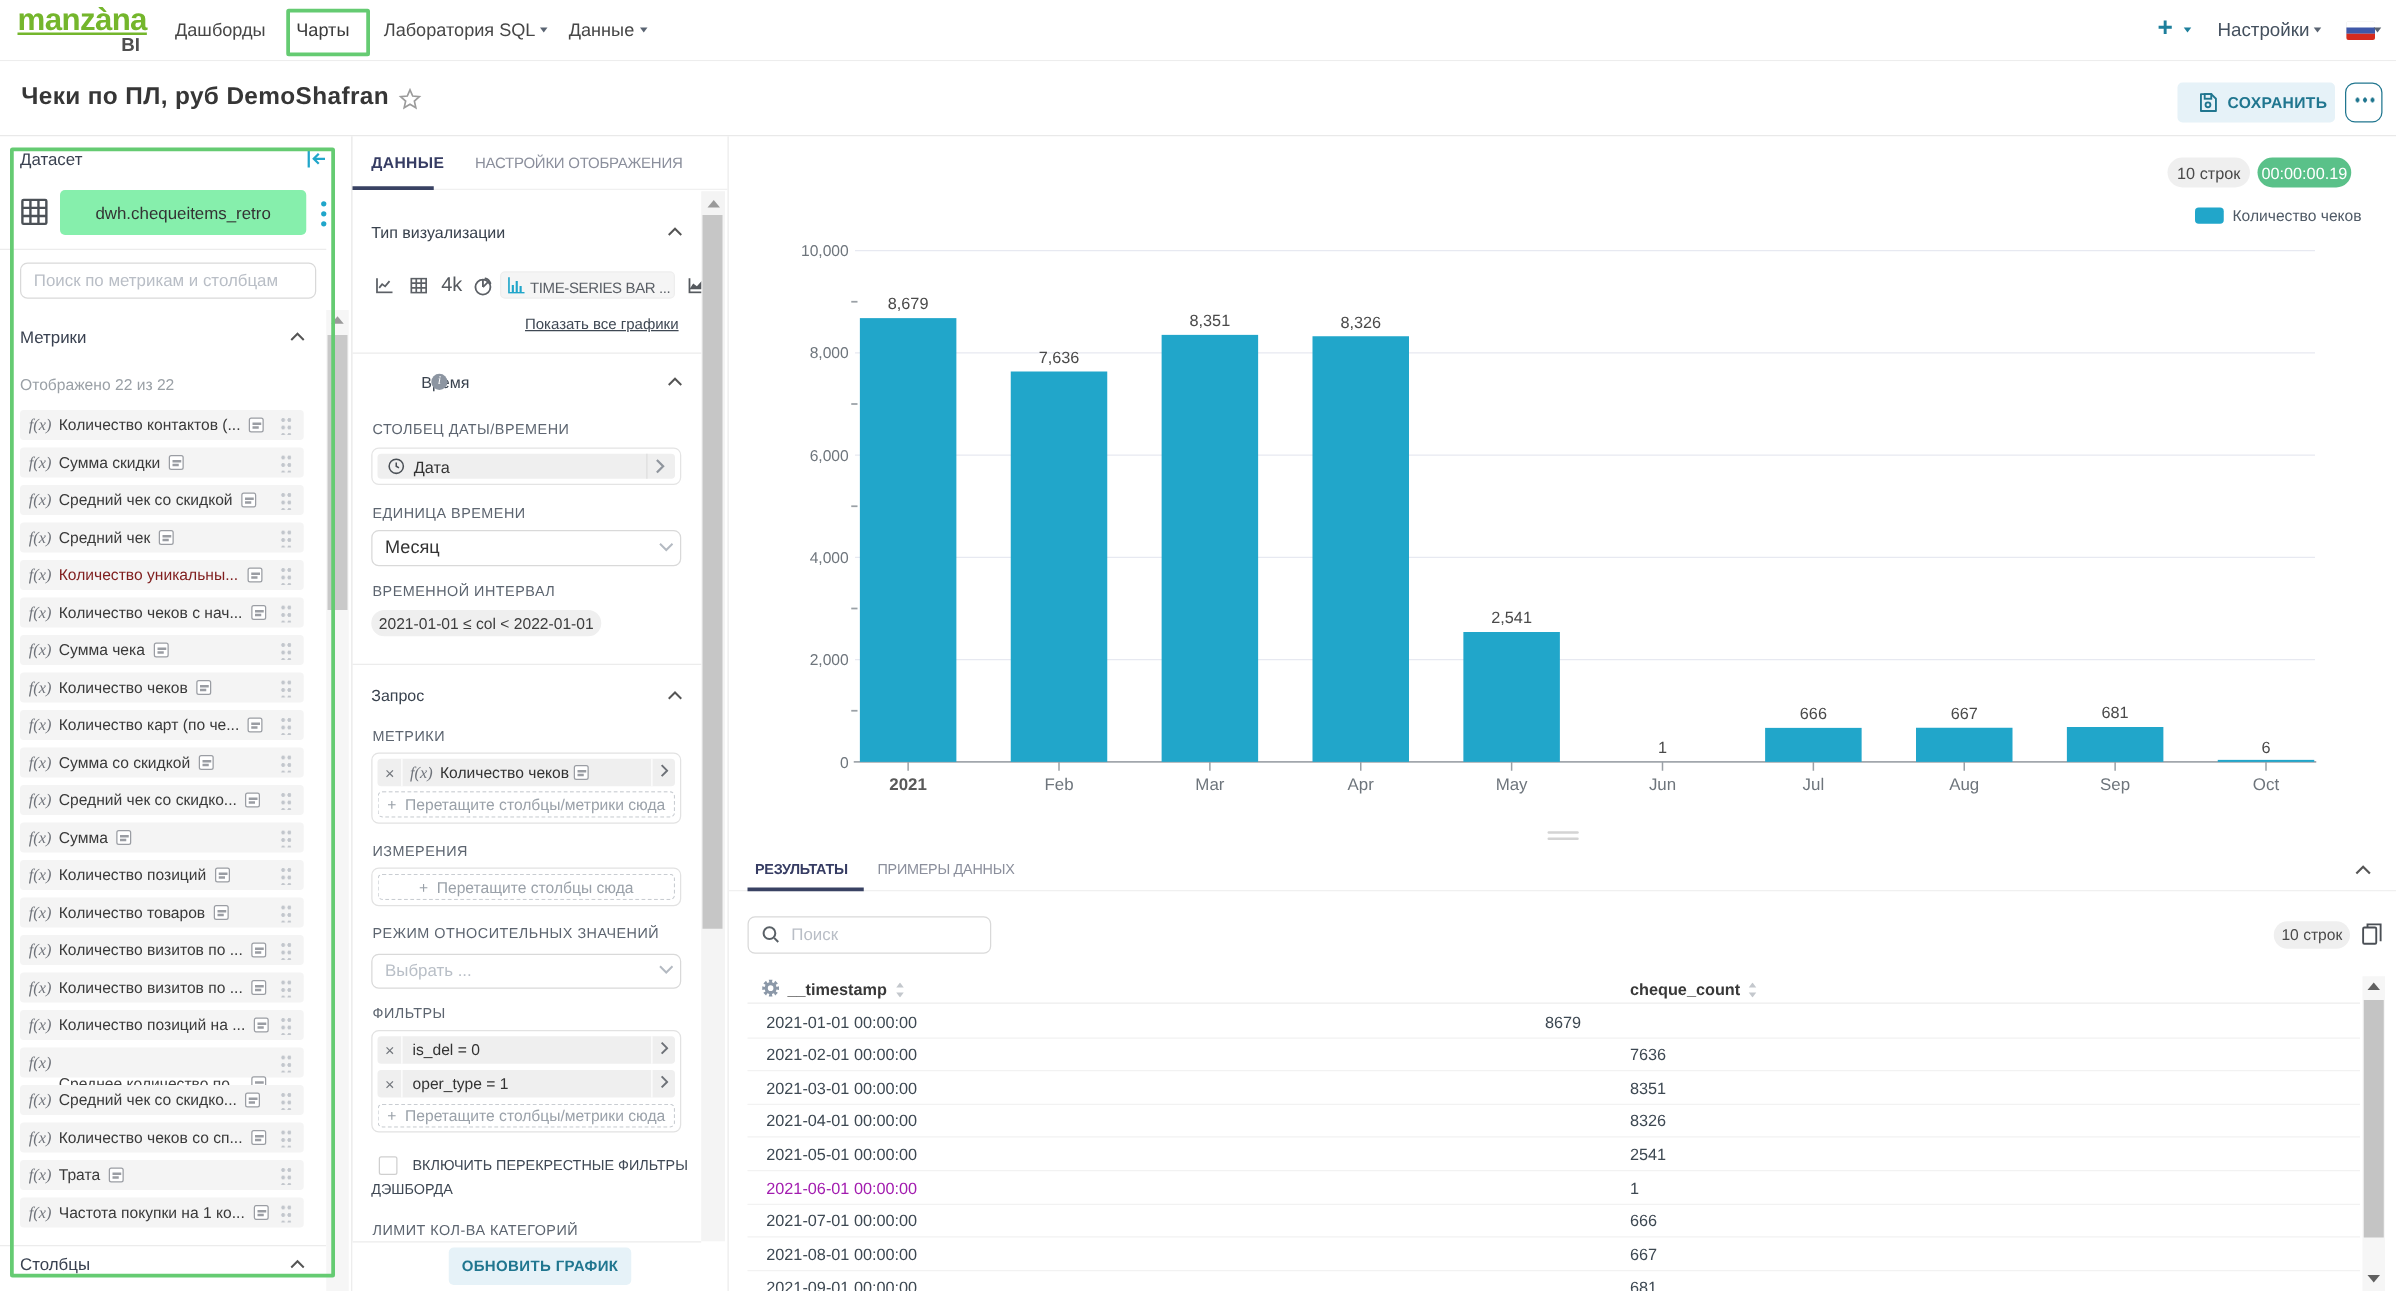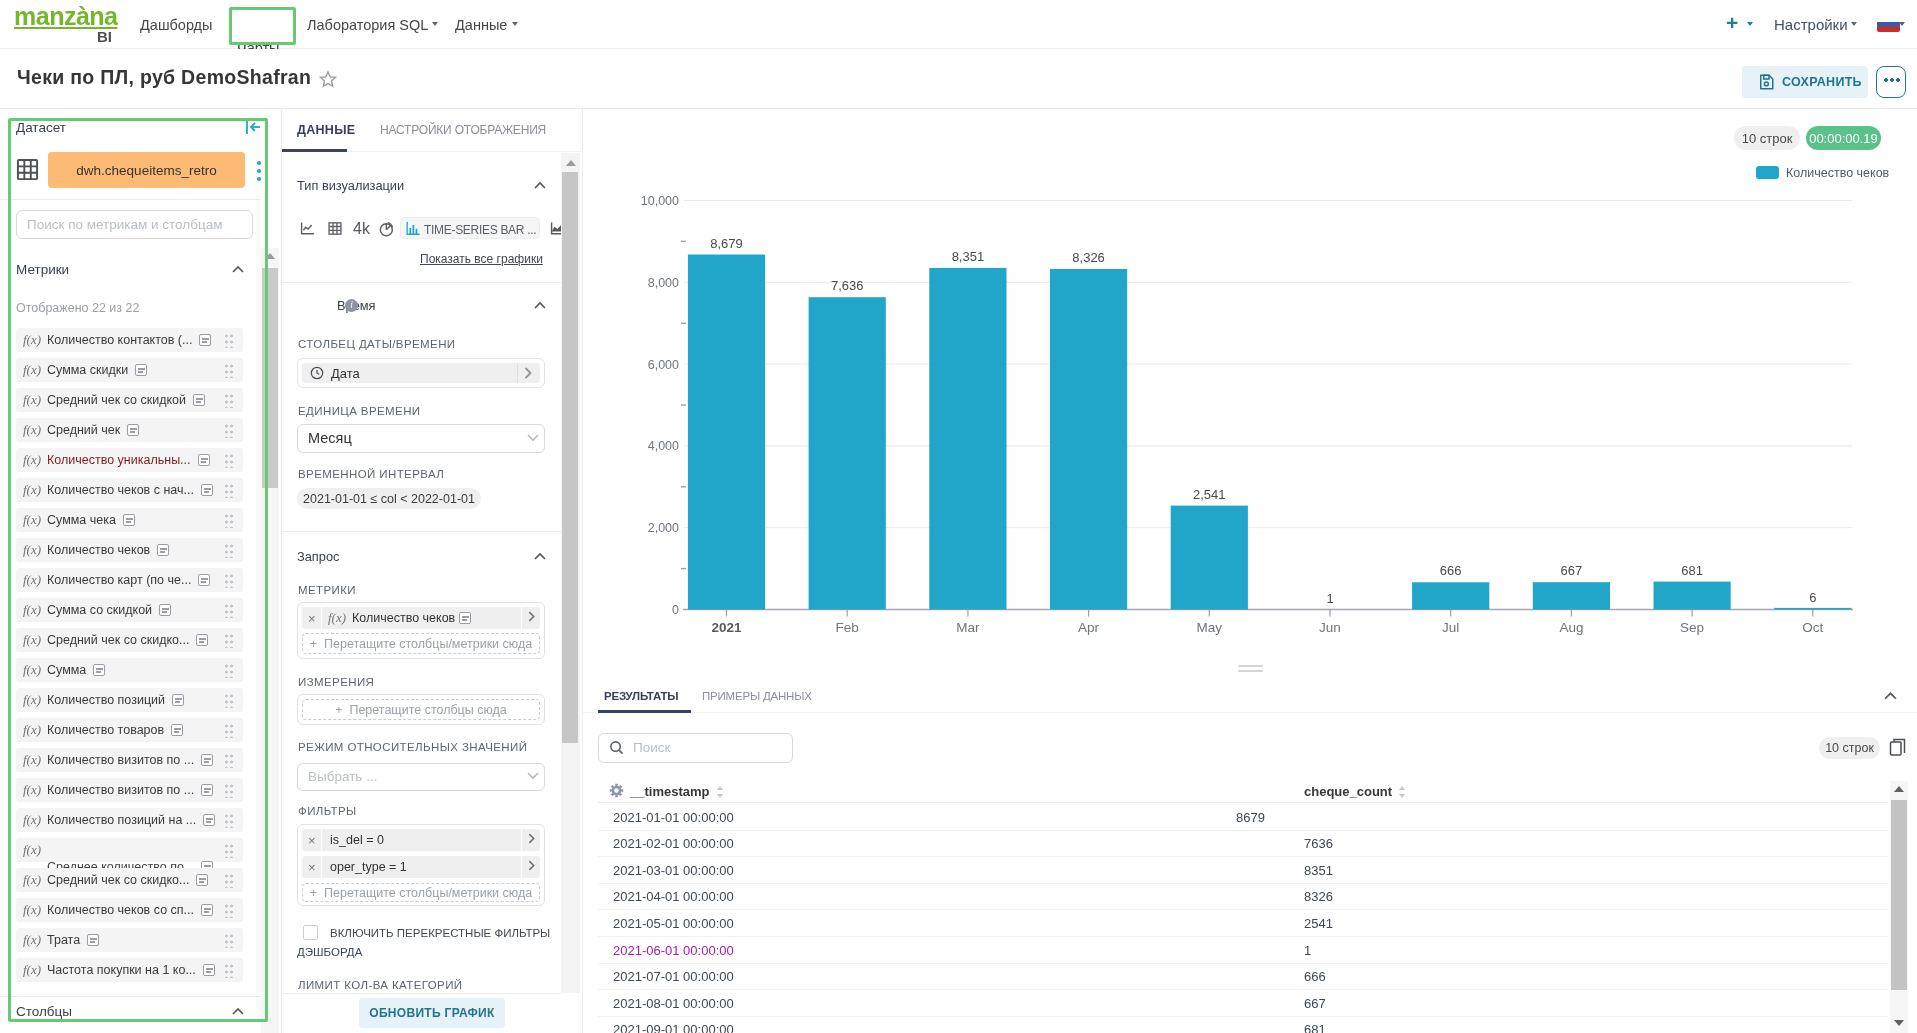--- a/index.html
+++ b/index.html
@@ -20,21 +20,21 @@
 .dots6 { width:9px; height:15px;
   background-image:radial-gradient(circle, #c2c6cc 1.4px, transparent 1.6px);
   background-size:5px 6px; background-position:0 0; }
 </style></head>
 <body>
 <div class="abs" style="width:1917px;height:1033px;overflow:hidden;">
 <div class="abs" style="left:0;top:0;width:1917px;height:49px;background:#fff;border-bottom:1px solid #ededed;"></div>
 <div class="abs" style="left:14px;top:2px;font-size:25px;font-weight:bold;color:#74b62c;letter-spacing:-0.5px;text-decoration:underline;">manzàna</div>
 <div class="abs" style="left:97px;top:28px;font-size:15px;font-weight:bold;color:#4f4f4f;">BI</div>
 <div class="abs" style="left:140px;top:17px;font-size:14.5px;color:#474747;">Дашборды</div>
-<div class="abs" style="left:237px;top:17px;font-size:14.5px;color:#3a3a3a;margin-top:23px;">Чарты</div>
+<div class="abs" style="left:237px;top:17px;font-size:14.5px;color:#3a3a3a;">Чарты</div>
 <div class="abs" style="left:307px;top:17px;font-size:14.5px;color:#474747;">Лаборатория SQL</div>
 <div class="abs caret" style="left:432px;top:22px;"></div>
 <div class="abs" style="left:455px;top:17px;font-size:14.5px;color:#474747;">Данные</div>
 <div class="abs caret" style="left:512px;top:22px;"></div>
 <div class="abs" style="left:1726px;top:11px;font-size:21px;font-weight:bold;color:#1d7f9c;">+</div>
 <div class="abs caret" style="left:1747px;top:22px;border-top-color:#1d7f9c;"></div>
 <div class="abs" style="left:1774px;top:16px;font-size:15px;color:#44505e;">Настройки</div>
 <div class="abs caret" style="left:1851px;top:22px;"></div>
 <div class="abs" style="left:1877px;top:17px;width:23px;height:15px;border-radius:2px;overflow:hidden;box-shadow:0 0 0 1px #d8d8d8 inset;">
       <div style="height:5px;background:#fff;"></div>
@@ -59,21 +59,21 @@
 <div class="abs" style="left:16px;top:120px;font-size:13.5px;color:#394150;">Датасет</div>
 <svg class="abs" style="left:245px;top:119px;" width="17" height="16" viewBox="0 0 17 16" stroke="#21a6ca" stroke-width="1.8" fill="none">
       <path d="M2 1v14"></path>
       <path d="M15 8H6"></path>
       <path d="M10 4L6 8l4 4"></path>
     </svg>
 <svg class="abs" style="left:16px;top:158px;" width="23" height="23" viewBox="0 0 24 24" fill="none" stroke="#4c5157" stroke-width="2">
       <rect x="2" y="2" width="20" height="20" rx="1"></rect>
       <path d="M2 8.7h20M2 15.4h20M8.7 2v20M15.4 2v20"></path>
     </svg>
-<div class="abs" style="left:48px;top:152px;width:197px;height:36px;background:#fdba74;border-radius:4px;display:flex;align-items:center;justify-content:center;font-size:13.5px;color:#333;">dwh.chequeitems_retro</div>
+<div class="abs" style="left:48px;top:152px;width:197px;height:36px;background:#86efac;border-radius:4px;display:flex;align-items:center;justify-content:center;font-size:13.5px;color:#333;">dwh.chequeitems_retro</div>
 <svg class="abs" style="left:256px;top:160px;" width="6" height="22" viewBox="0 0 6 22">
       <circle cx="3" cy="3" r="2.1" fill="#21a6ca"></circle>
       <circle cx="3" cy="11" r="2.1" fill="#21a6ca"></circle>
       <circle cx="3" cy="19" r="2.1" fill="#21a6ca"></circle>
     </svg>
 <div class="abs" style="left:0;top:199px;width:261px;height:1px;background:#ececec;"></div>
 <div class="abs ctrl" style="left:16px;top:210px;width:237px;height:29px;"></div>
 <div class="abs" style="left:27px;top:217px;font-size:13.5px;color:#b9bec6;">Поиск по метрикам и столбцам</div>
 <div class="abs" style="left:16px;top:262px;font-size:13.5px;color:#394150;">Метрики</div>
 <svg class="abs" style="left:232px;top:265px;" width="12" height="8" viewBox="0 0 12 8" fill="none" stroke="#555" stroke-width="1.6">

